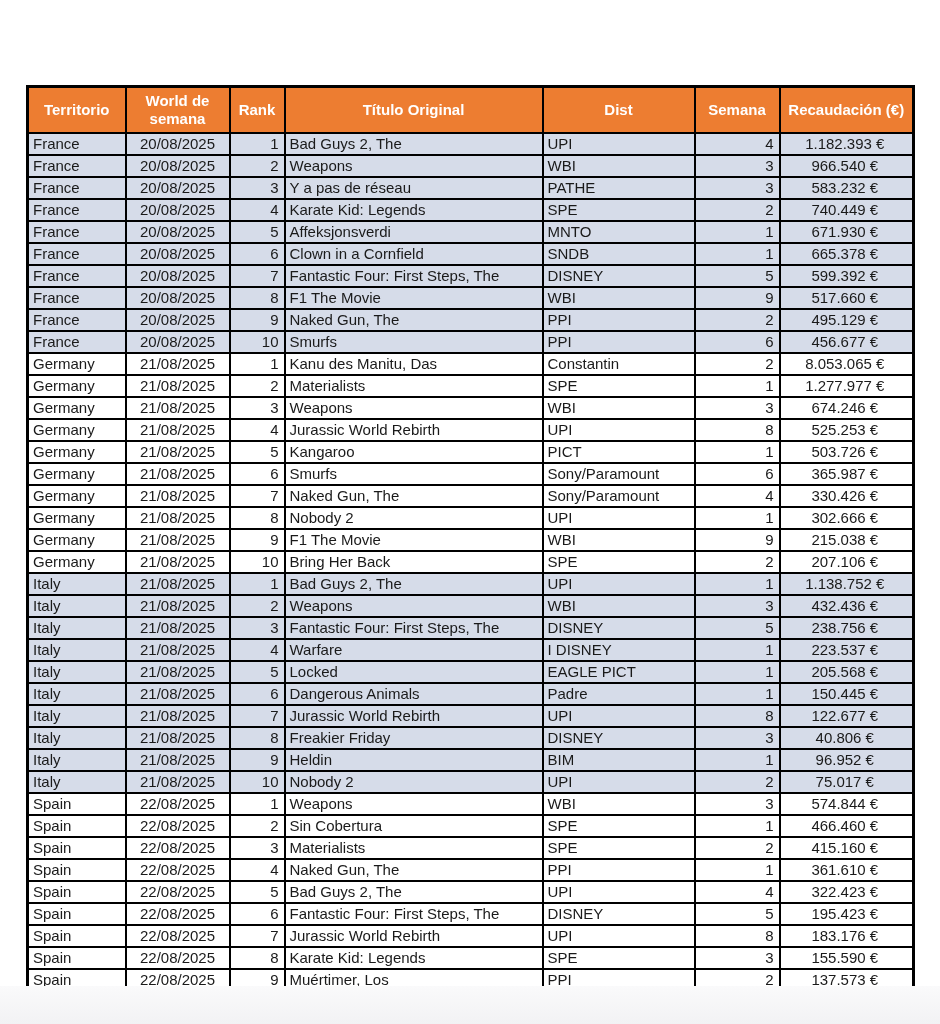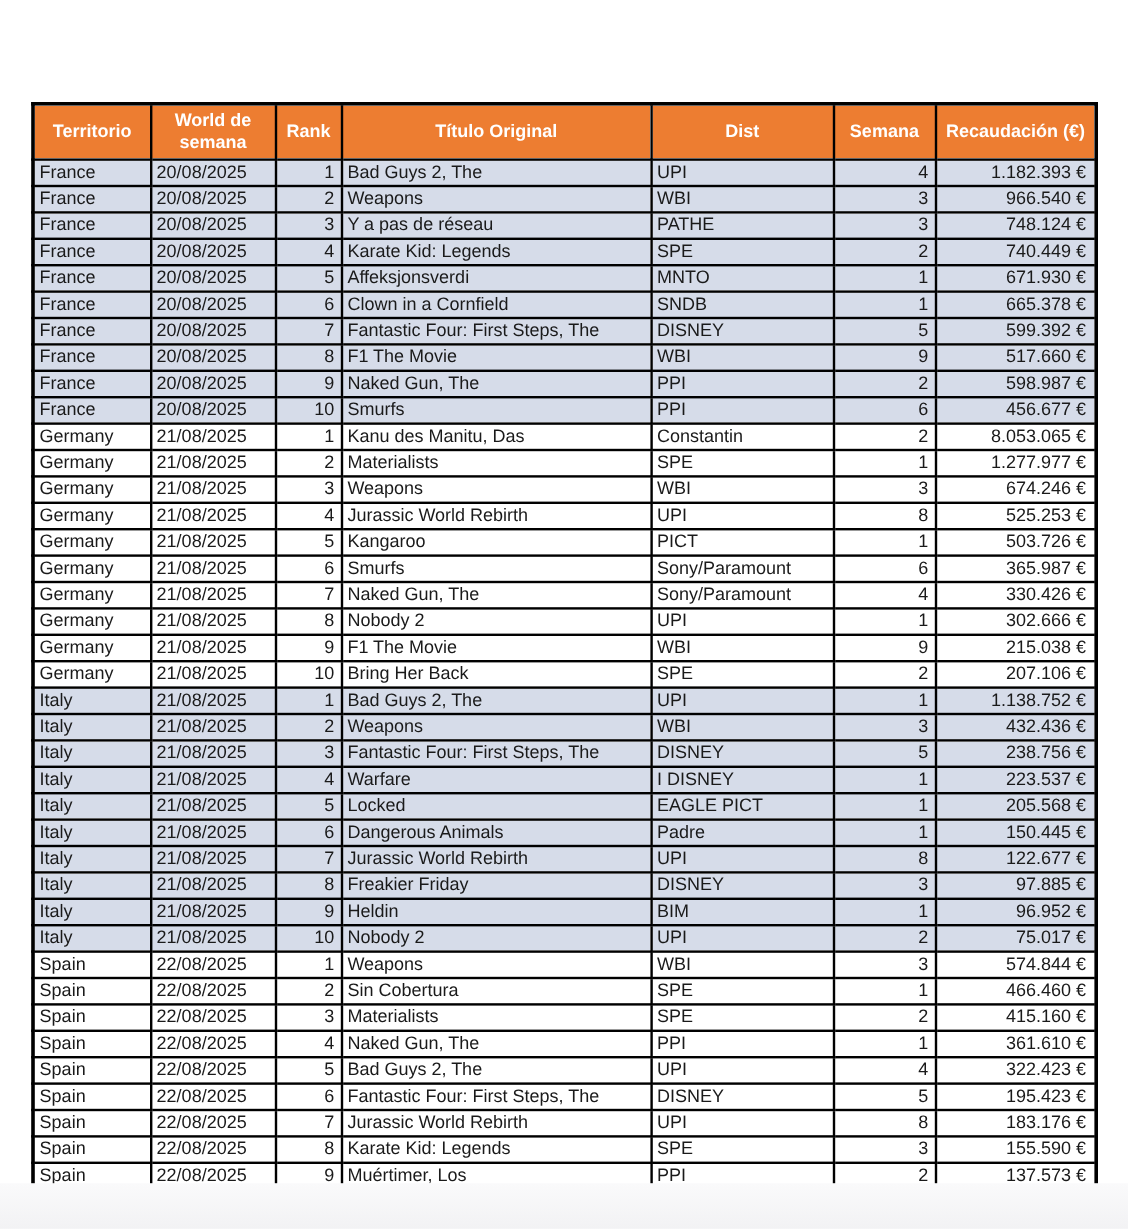--- a/index.html
+++ b/index.html
@@ -54,23 +54,23 @@
     vertical-align: middle;
   }
   td {
     height: 22px;
     line-height: 20px;
     padding: 0 4px;
     vertical-align: middle;
   }
   tr.band td { background: var(--band-bg); }
   td.align-left   { text-align: left; }
-  td.align-center { }
+  td.align-center { text-align: center; }
   td.align-right  { text-align: right; }
-  td.col-gross    { padding-right: 7px; }
+  td.col-gross    { padding-right: 7px; text-align: center; }
   td.col-rank, td.col-week { padding-right: 5px; }
 </style>
 </head>
 <body>
 
 <table class="boxoffice">
   <colgroup>
     <col style="width:98px">
     <col style="width:104px">
     <col style="width:55px">
@@ -109,21 +109,21 @@
         <td class="align-right col-week">3</td>
         <td class="align-right col-gross">966.540 €</td>
       </tr>
       <tr class="band">
         <td class="align-left col-territory">France</td>
         <td class="align-center col-week-start">20/08/2025</td>
         <td class="align-right col-rank">3</td>
         <td class="align-left col-title">Y a pas de réseau</td>
         <td class="align-left col-dist">PATHE</td>
         <td class="align-right col-week">3</td>
-        <td class="align-right col-gross">748.124 €</td>
+        <td class="align-right col-gross">583.232 €</td>
       </tr>
       <tr class="band">
         <td class="align-left col-territory">France</td>
         <td class="align-center col-week-start">20/08/2025</td>
         <td class="align-right col-rank">4</td>
         <td class="align-left col-title">Karate Kid: Legends</td>
         <td class="align-left col-dist">SPE</td>
         <td class="align-right col-week">2</td>
         <td class="align-right col-gross">740.449 €</td>
       </tr>
@@ -163,21 +163,21 @@
         <td class="align-right col-week">9</td>
         <td class="align-right col-gross">517.660 €</td>
       </tr>
       <tr class="band">
         <td class="align-left col-territory">France</td>
         <td class="align-center col-week-start">20/08/2025</td>
         <td class="align-right col-rank">9</td>
         <td class="align-left col-title">Naked Gun, The</td>
         <td class="align-left col-dist">PPI</td>
         <td class="align-right col-week">2</td>
-        <td class="align-right col-gross">598.987 €</td>
+        <td class="align-right col-gross">495.129 €</td>
       </tr>
       <tr class="band">
         <td class="align-left col-territory">France</td>
         <td class="align-center col-week-start">20/08/2025</td>
         <td class="align-right col-rank">10</td>
         <td class="align-left col-title">Smurfs</td>
         <td class="align-left col-dist">PPI</td>
         <td class="align-right col-week">6</td>
         <td class="align-right col-gross">456.677 €</td>
       </tr>
@@ -334,21 +334,21 @@
         <td class="align-right col-week">8</td>
         <td class="align-right col-gross">122.677 €</td>
       </tr>
       <tr class="band">
         <td class="align-left col-territory">Italy</td>
         <td class="align-center col-week-start">21/08/2025</td>
         <td class="align-right col-rank">8</td>
         <td class="align-left col-title">Freakier Friday</td>
         <td class="align-left col-dist">DISNEY</td>
         <td class="align-right col-week">3</td>
-        <td class="align-right col-gross">97.885 €</td>
+        <td class="align-right col-gross">40.806 €</td>
       </tr>
       <tr class="band">
         <td class="align-left col-territory">Italy</td>
         <td class="align-center col-week-start">21/08/2025</td>
         <td class="align-right col-rank">9</td>
         <td class="align-left col-title">Heldin</td>
         <td class="align-left col-dist">BIM</td>
         <td class="align-right col-week">1</td>
         <td class="align-right col-gross">96.952 €</td>
       </tr>

